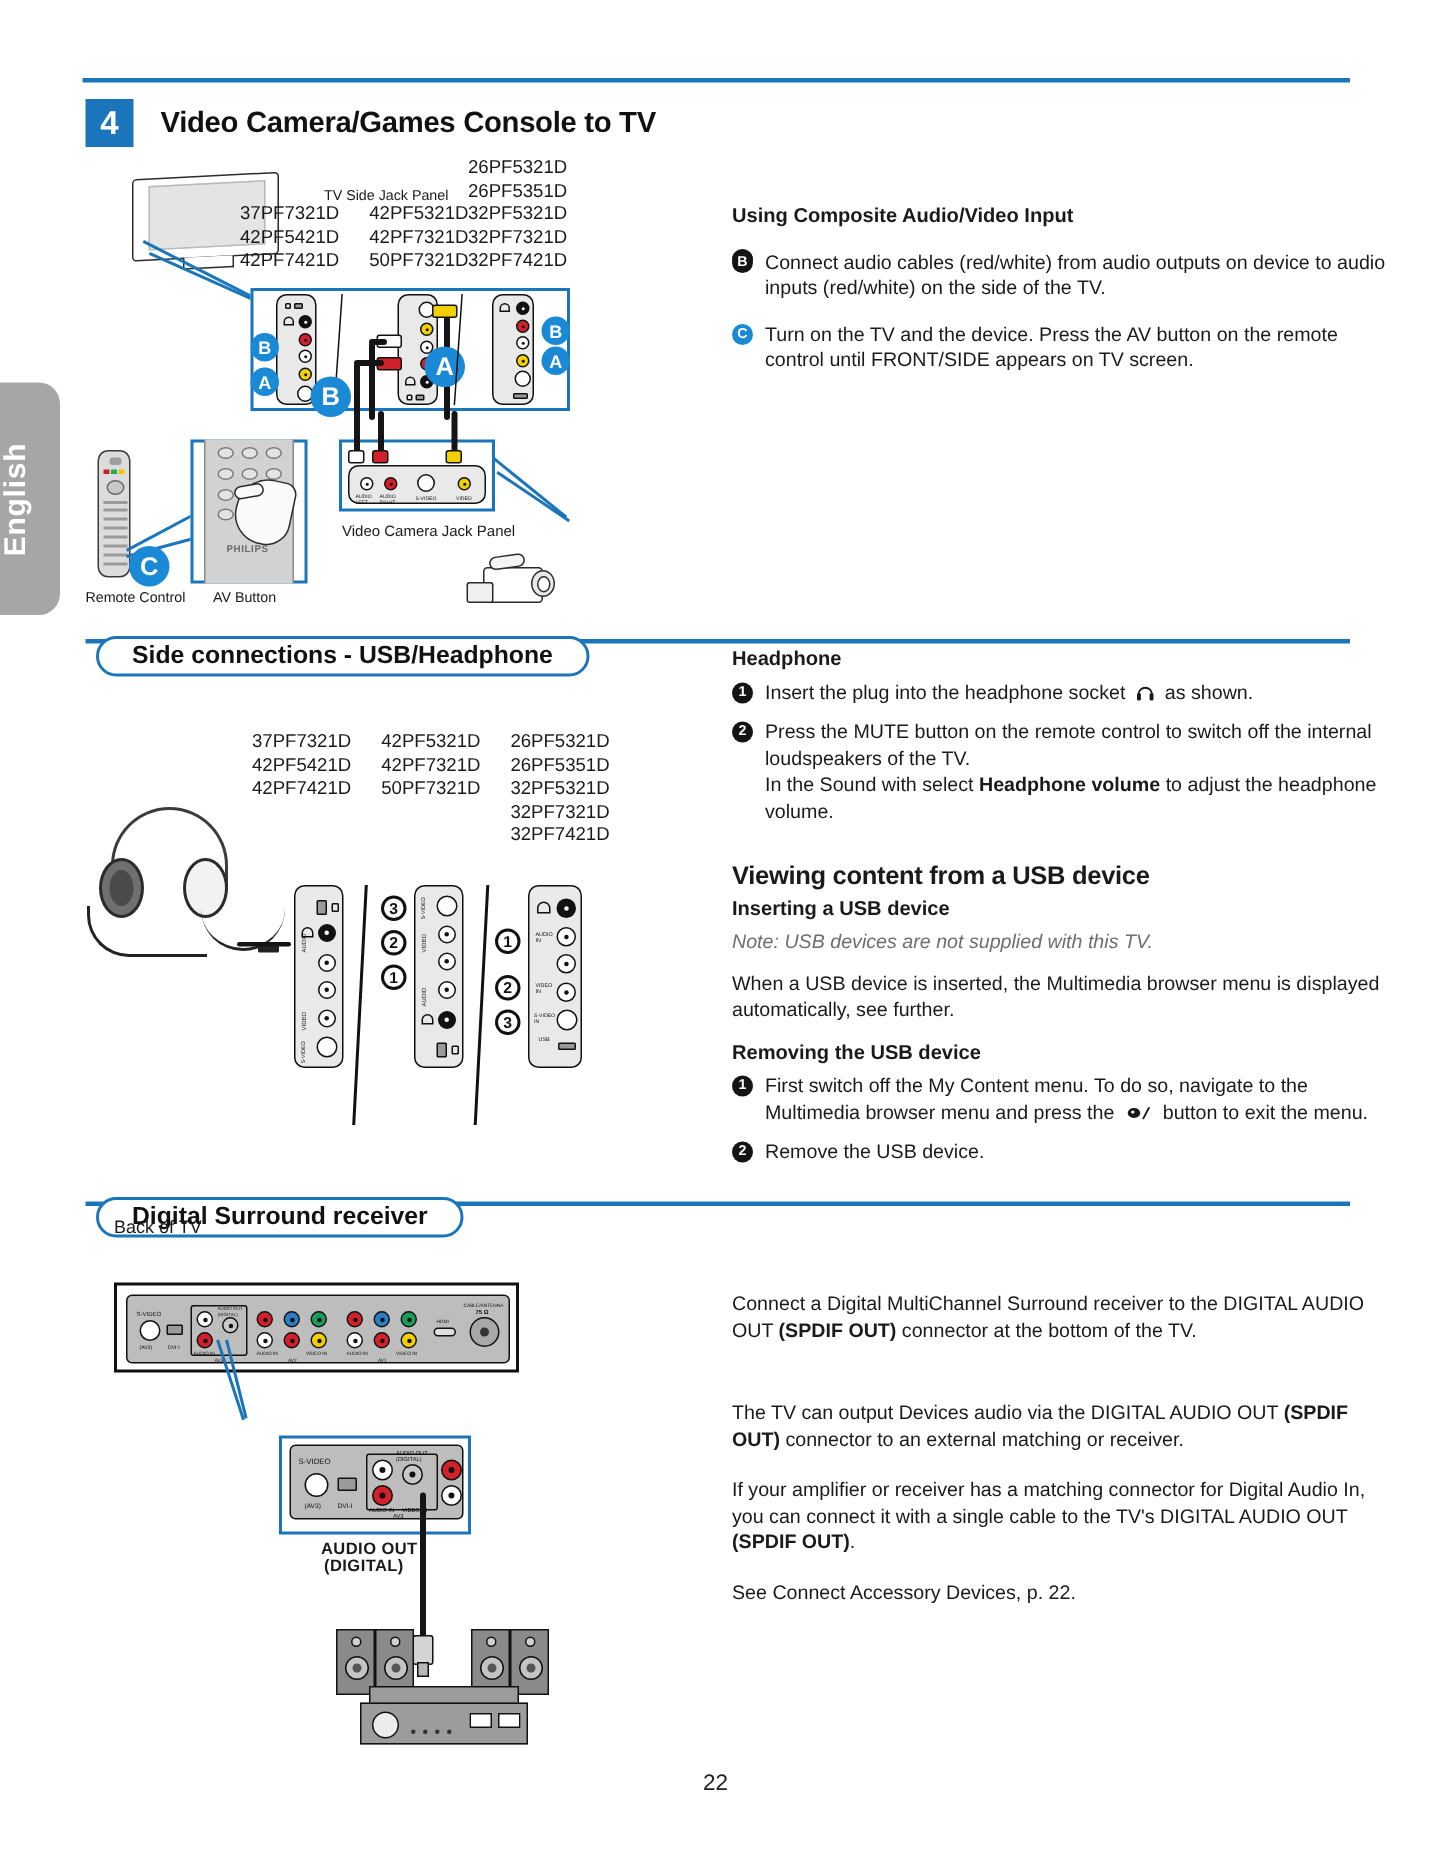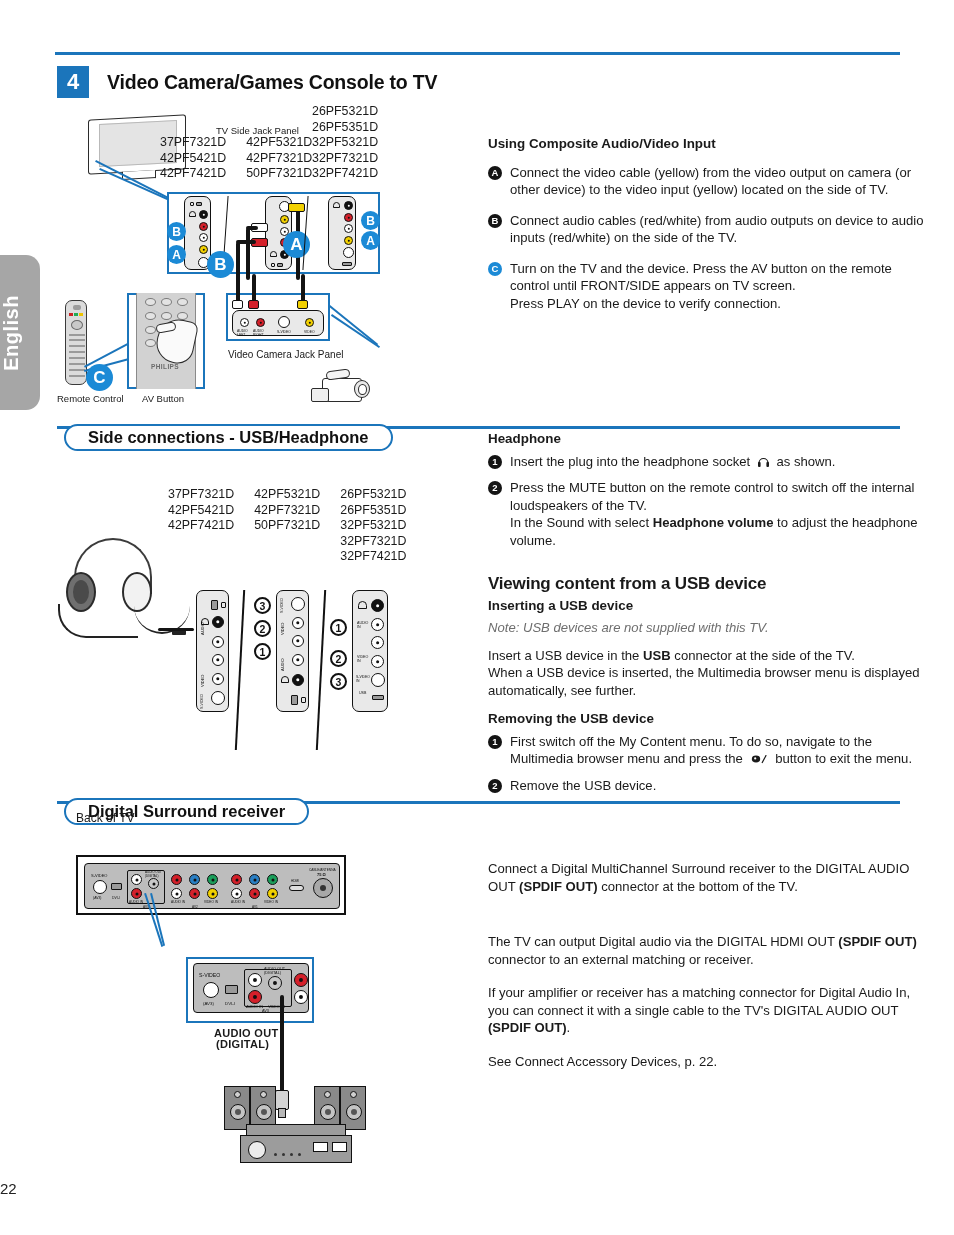--- a/index.html
+++ b/index.html
@@ -108,21 +108,21 @@
   .plug { position:absolute; border:1.4px solid #111; border-radius:2px; }
 
   
   .tvback { position:absolute; background:#fff; border:2px solid #111; }
   .tvback-inner { position:absolute; background:#bdbdbd; border:1.4px solid #111; border-radius:4px; }
 
   
   .spk { position:absolute; background:#8a8a8a; border:1.5px solid #111; }
   .amp { position:absolute; background:#9c9c9c; border:1.5px solid #111; }
 
-  .pageno { position:absolute; left:0; right:0; top:1180px; 
+  .pageno { position:absolute; left:0; right:0; top:1180px; text-align:center;
             font-size:15px; color:#222; }
 </style>
 </head>
 <body>
 
 <div class="page">
 
   <div class="lang-tab">
     <span>English</span>
   </div>
@@ -288,30 +288,28 @@
     <div style="position:absolute;left:44px;top:14px;width:16px;height:18px;background:#e8e8e8;border:1.6px solid #2b2b2b;border-radius:50%;"></div>
     <div style="position:absolute;left:48px;top:18px;width:9px;height:11px;background:#fff;border:1.4px solid #2b2b2b;border-radius:50%;"></div>
     <div style="position:absolute;left:1px;top:22px;width:18px;height:14px;background:#efefef;border:1.5px solid #2b2b2b;border-radius:2px;"></div>
     <div style="position:absolute;left:16px;top:4px;width:24px;height:9px;background:#f4f4f4;border:1.5px solid #2b2b2b;border-radius:5px;transform:rotate(-8deg);"></div>
   </div>
 
   <div class="txt" style="left:456px;top:135px;width:446px;">
     <div class="h-bold" style="margin-bottom:11px;">Using Composite Audio/Video Input</div>
     <div class="step">
       <div class="mk">A</div>
-      <span>Connect the video cable (yellow) from the video output on camera (or other device) to the video input (yellow) located on the side of TV.</span>
     </div>
     <div class="step" style="margin-top:13px;">
       <div class="mk">B</div>
       <span>Connect audio cables (red/white) from audio outputs on device to audio inputs (red/white) on the side of the TV.</span>
     </div>
     <div class="step" style="margin-top:13px;">
       <div class="mk blue">C</div>
       <div>Turn on the TV and the device. Press the AV button on the remote control until FRONT/SIDE appears on TV screen.</div>
-      <div>Press PLAY on the device to verify connection.</div>
     </div>
   </div>
 
   <div class="pill-rule" style="left:57px;top:426px;width:843px;"></div>
   <div class="pill" style="left:64px;top:424px;">
     <span>Side connections - USB/Headphone</span>
   </div>
 
   <div style="position:absolute;left:62px;top:534px;width:120px;height:120px;">
     <div style="position:absolute;left:12px;top:4px;width:78px;height:56px;border:2.4px solid #3b3b3b;border-radius:40px 40px 0 0;border-bottom:none;background:transparent;"></div>
@@ -416,25 +414,20 @@
         <span class="b">Headphone volume</span>
         <span>to adjust the headphone volume.</span>
       </div>
     </div>
   </div>
 
   <div class="txt" style="left:456px;top:575px;width:446px;">
     <div class="h-big" style="margin-bottom:4px;">Viewing content from a USB device</div>
     <div class="h-bold" style="margin-bottom:5px;">Inserting a USB device</div>
     <div class="ital" style="margin-bottom:10px;">Note: USB devices are not supplied with this TV.</div>
-    <div>
-      <span>Insert a USB device in the</span>
-      <span class="b">USB</span>
-      <span>connector at the side of the TV.</span>
-    </div>
     <div style="margin-bottom:11px;">When a USB device is inserted, the Multimedia browser menu is displayed automatically, see further.</div>
     <div class="h-bold" style="margin-bottom:5px;">Removing the USB device</div>
     <div class="step tight">
       <div class="mk">1</div>
       <span>First switch off the My Content menu. To do so, navigate to the Multimedia browser menu and press the</span>
       <span style="display:inline-block;vertical-align:-2px;margin:0 4px;">
         <svg width="17" height="12" viewBox="0 0 17 12">
           <ellipse cx="5" cy="6" rx="4.2" ry="3.4" fill="#1a1a1a"></ellipse>
           <circle cx="4.2" cy="5.4" r="1.1" fill="#fff"></circle>
           <path d="M11 10 L15 2.5" stroke="#1a1a1a" stroke-width="1.2" fill="none"></path>
@@ -561,21 +554,21 @@
     <div style="position:absolute;left:57px;top:17px;width:3px;height:3px;border-radius:50%;background:#333;"></div>
     <div style="position:absolute;left:72px;top:6px;width:15px;height:10px;background:#fff;border:1.3px solid #111;"></div>
     <div style="position:absolute;left:91px;top:6px;width:15px;height:10px;background:#fff;border:1.3px solid #111;"></div>
   </div>
 
   <div class="txt" style="left:456px;top:860px;width:446px;">
     <div style="margin-bottom:38px;">
       <span>Connect a Digital MultiChannel Surround receiver to the DIGITAL AUDIO OUT </span><span class="b">(SPDIF OUT)</span><span> connector at the bottom of the TV.</span>
     </div>
     <div style="margin-bottom:16px;">
-      <span>The TV can output Digital audio via the DIGITAL HDMI OUT </span><span class="b">(SPDIF OUT)</span><span> connector to an external matching or receiver.</span>
+      <span>The TV can output Devices audio via the DIGITAL AUDIO OUT </span><span class="b">(SPDIF OUT)</span><span> connector to an external matching or receiver.</span>
     </div>
     <div style="margin-bottom:16px;">
       <span>If your amplifier or receiver has a matching connector for Digital Audio In, you can connect it with a single cable to the TV's DIGITAL AUDIO OUT </span><span class="b">(SPDIF OUT)</span><span>.</span>
     </div>
     <div>See Connect Accessory Devices, p. 22.</div>
   </div>
 
   <div class="pageno">22</div>
 
 </div>

